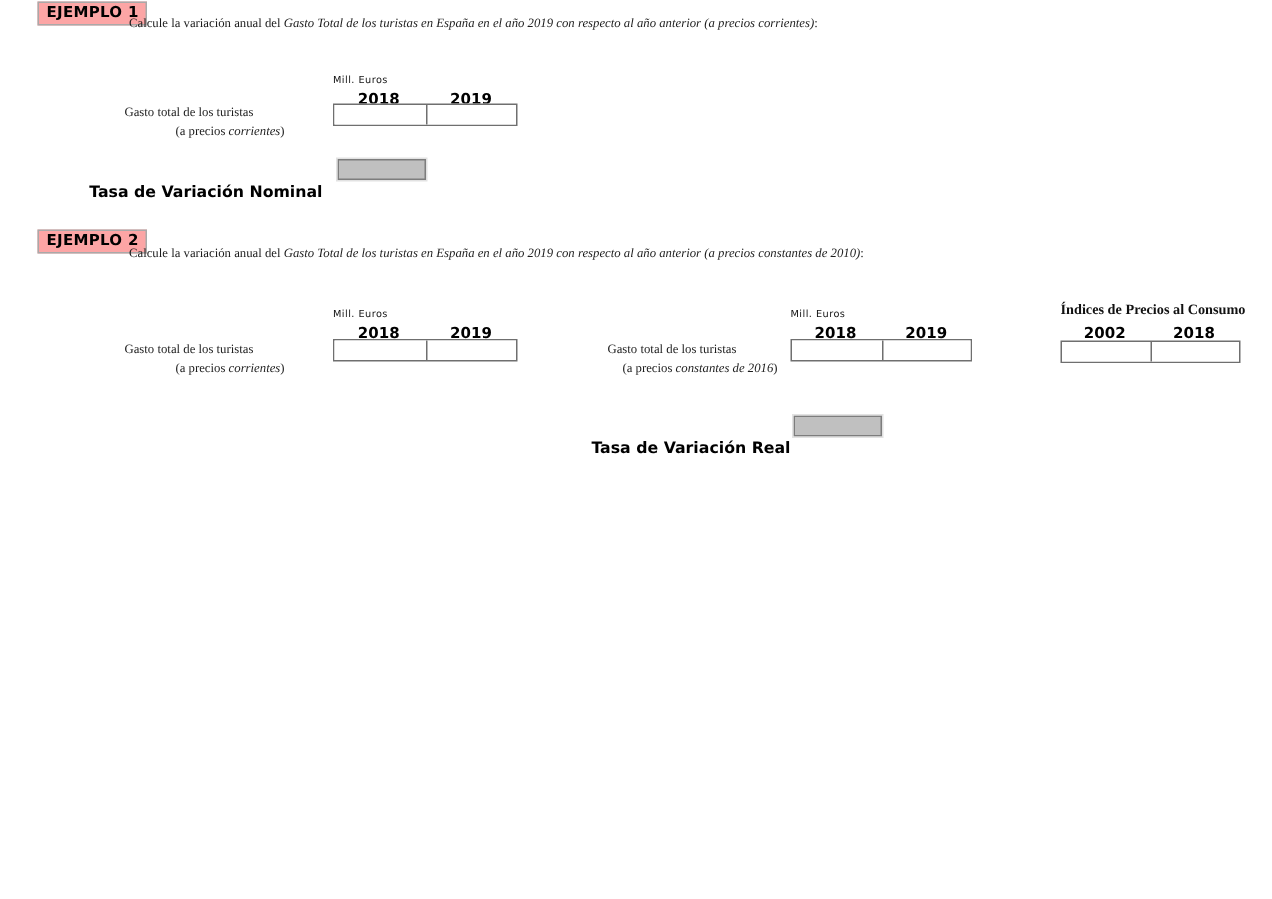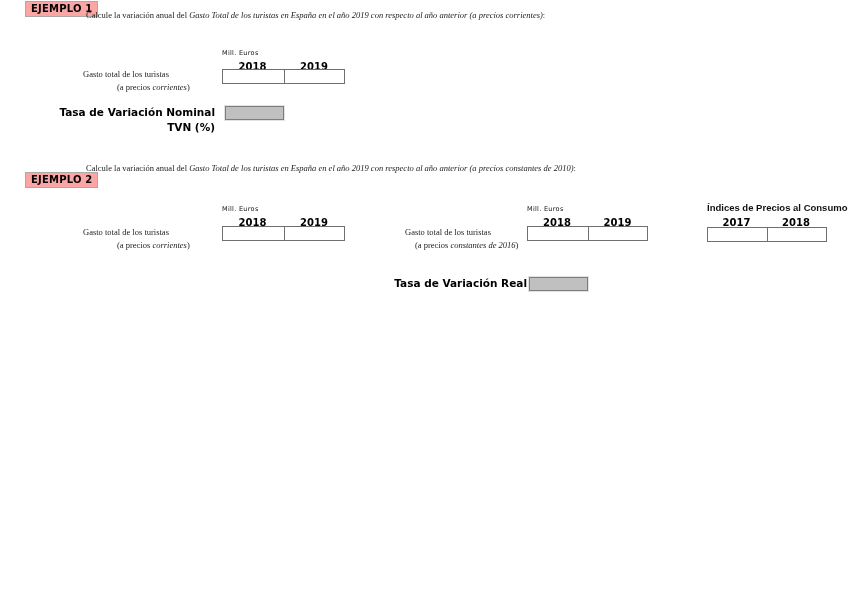--- a/index.html
+++ b/index.html
@@ -51,21 +51,21 @@
     font-size: 6.5px;
     font-weight: normal;
     letter-spacing: 0.3px;
     color: #111111;
     text-align: left;
     white-space: nowrap;
   }
 
   
   .table-title {
-    font-family: Liberation Sans, sans-serif;
+    font-family: Liberation Serif, serif;
     font-size: 9.5px;
     font-weight: bold;
     color: #111111;
     white-space: nowrap;
   }
 
   
   .year-row {
     display: flex;
     white-space: nowrap;
@@ -117,20 +117,21 @@
 
   
   .result-label {
     font-family: "DejaVu Sans", sans-serif;
     font-size: 10.5px;
     font-weight: bold;
     color: #000000;
     line-height: 15px;
     text-align: right;
     white-space: nowrap;
+    margin-top: 16px;
   }
   .result-label .line2 { display: block; }
 
   .result-box {
     box-sizing: border-box;
     background: #c0c0c0;
     border: 1px solid #7d7d7d;
     outline: 1px solid #e2e2e2;
     font-family: "Liberation Sans", sans-serif;
     font-size: 9px;
@@ -160,26 +161,25 @@
   <span class="line2"><span>(a precios </span><span class="it">corrientes</span><span>)</span></span>
 </div>
 
 <div class="abs data-table" style="left:222px; top:69px; width:123px;">
   <div class="data-cell" style="width:61px;"></div>
   <div class="data-cell" style="width:61px;"></div>
 </div>
 
 <div class="abs result-label" style="left:58px; top:105px; width:157px;">
   <span>Tasa de Variación Nominal</span>
-  <span class="line2">TVN (%)</span>
 </div>
 
 <div class="abs result-box" style="left:225px; top:106px; width:59px; height:14px;"></div>
 
-<div class="abs example-chip" style="left:25px; top:172px;">EJEMPLO 2</div>
+<div class="abs example-chip" style="left:25px; top:153px;">EJEMPLO 2</div>
 
 <div class="abs statement" style="left:86px; top:163px;"><span>Calcule la variación anual del </span><span class="em">Gasto Total de los turistas en España en el año 2019 con respecto al año anterior (a precios constantes de 2010)</span><span>:</span></div>
 
 <div class="abs units-caption" style="left:222px; top:205px; width:123px;">Mill. Euros</div>
 
 <div class="abs year-row" style="left:222px; top:217px;">
   <div class="year-cell" style="width:61px;">2018</div>
   <div class="year-cell" style="width:62px;">2019</div>
 </div>
 
@@ -206,21 +206,21 @@
 </div>
 
 <div class="abs data-table" style="left:527px; top:226px; width:121px;">
   <div class="data-cell" style="width:60px;"></div>
   <div class="data-cell" style="width:60px;"></div>
 </div>
 
 <div class="abs table-title" style="left:707px; top:202px;">Índices de Precios al Consumo</div>
 
 <div class="abs year-row" style="left:707px; top:217px;">
-  <div class="year-cell" style="width:59px;">2017</div>
+  <div class="year-cell" style="width:59px;">2002</div>
   <div class="year-cell" style="width:60px;">2018</div>
 </div>
 
 <div class="abs data-table" style="left:707px; top:227px; width:120px;">
   <div class="data-cell" style="width:59px;"></div>
   <div class="data-cell" style="width:59px;"></div>
 </div>
 
 <div class="abs result-label" style="left:361px; top:276px; width:166px;">
   <span>Tasa de Variación Real</span>

